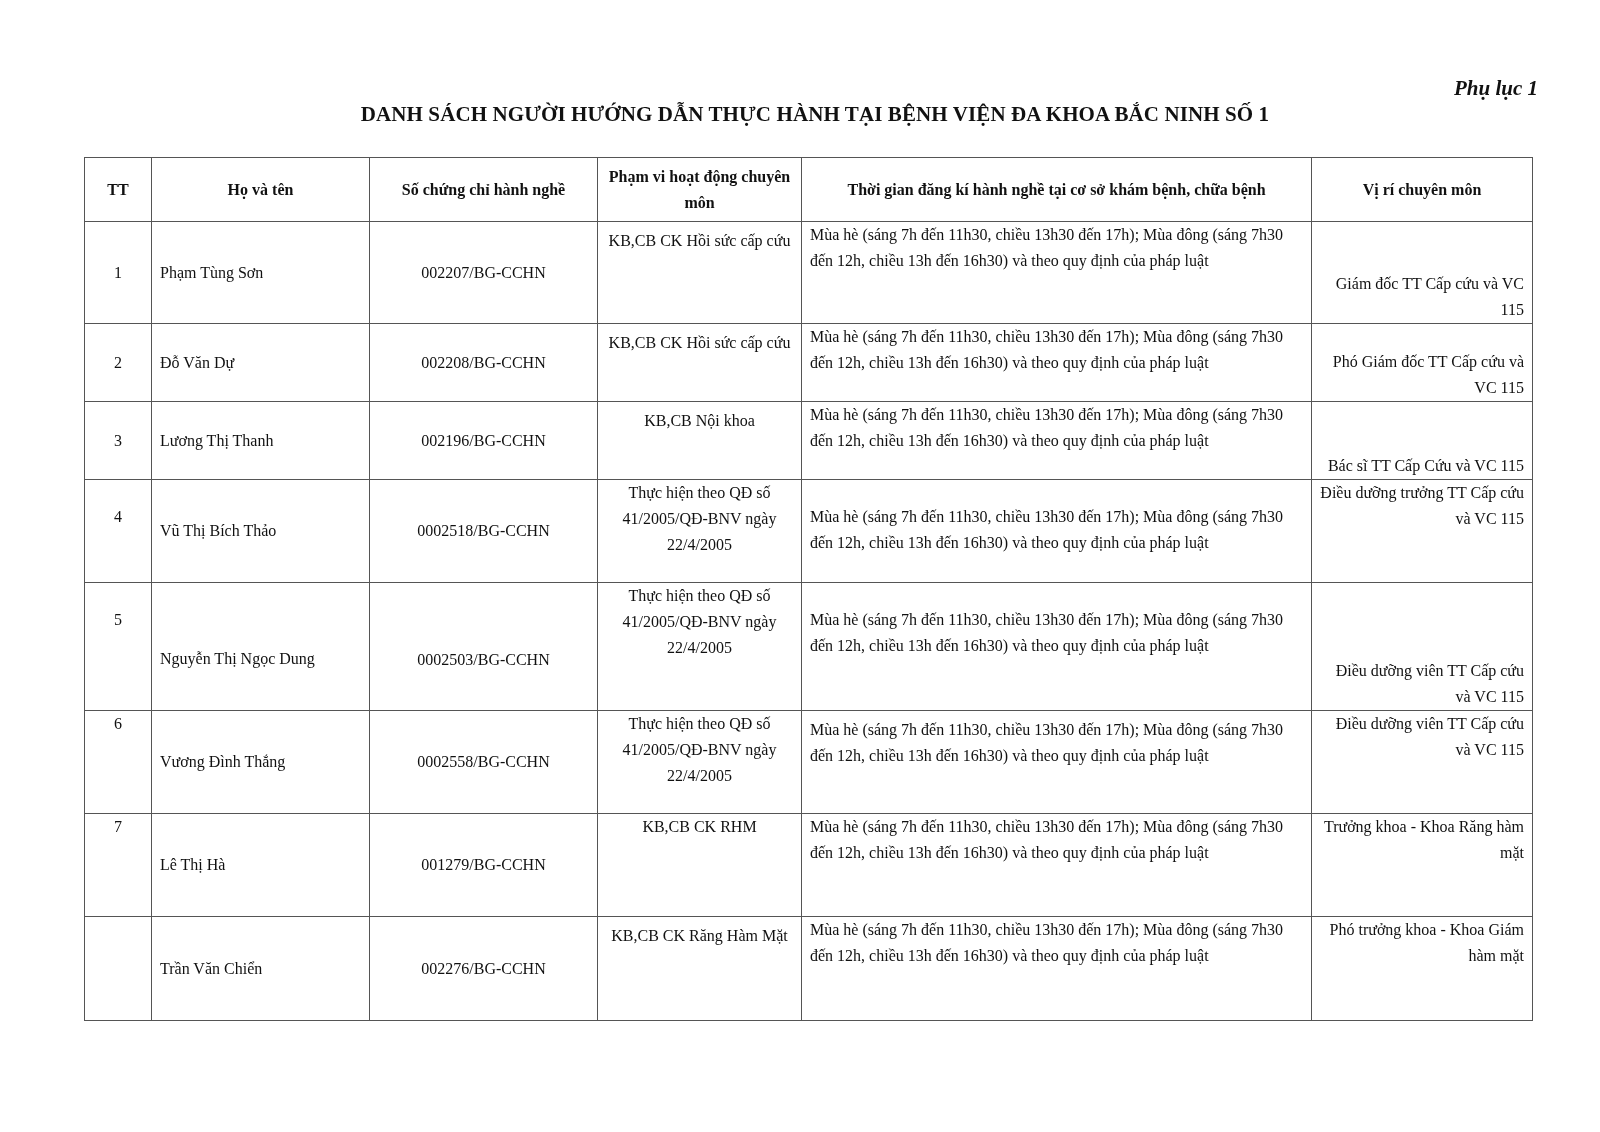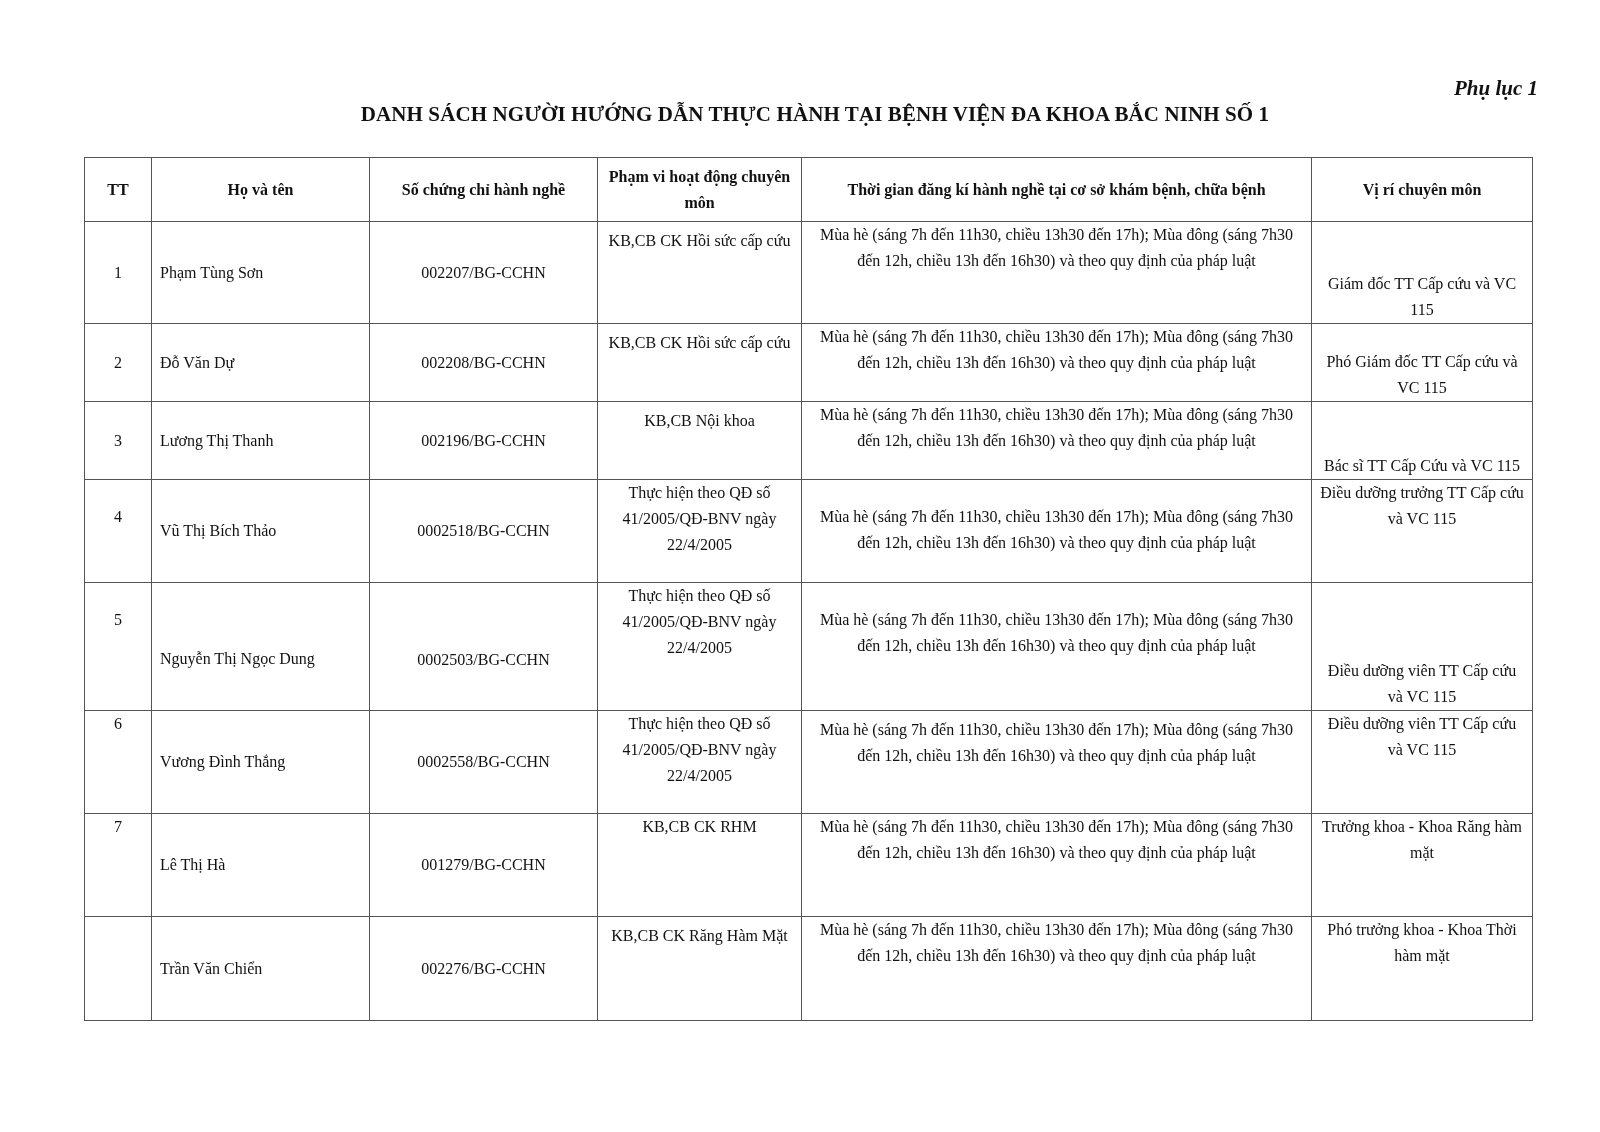--- a/index.html
+++ b/index.html
@@ -10,22 +10,22 @@
   .doc-title { position: absolute; top: 102px; left: 0; width: 1630px; text-align: center;
                font-size: 21px; font-weight: bold; letter-spacing: 0.1px; }
   table.roster { position: absolute; top: 157px; left: 84px; border-collapse: collapse;
                  table-layout: fixed; width: 1448px; font-size: 16px; line-height: 26px; }
   table.roster th, table.roster td { border: 1.5px solid #555555; padding: 0 8px; }
   table.roster th { font-weight: bold; text-align: center; vertical-align: middle; height: 63px; }
   td.c-tt { text-align: center; }
   td.c-name { text-align: left; padding-left: 10px; vertical-align: middle; }
   td.c-cert { text-align: center; vertical-align: middle; }
   td.c-scope { text-align: center; vertical-align: top; }
-  td.c-time { text-align: center; vertical-align: top; padding-top: 0; }
-  td.c-pos { text-align: center; padding-left: 10px; }
+  td.c-time { text-align: left; vertical-align: top; padding-top: 0; }
+  td.c-pos { text-align: right; padding-left: 10px; }
   .v-top { vertical-align: top; }
   .v-mid { vertical-align: middle; }
   .v-bot { vertical-align: bottom; }
   .pad-top { padding-top: 24px !important; }
   .pad-top-sm { padding-top: 6px !important; }
   .pos-center { text-align: left; }
 </style>
 </head>
 <body>
 
@@ -107,16 +107,16 @@
       <td class="c-scope v-mid">KB,CB CK RHM</td>
       <td class="c-time">Mùa hè (sáng 7h đến 11h30, chiều 13h30 đến 17h); Mùa đông (sáng 7h30 đến 12h, chiều 13h đến 16h30) và theo quy định của pháp luật</td>
       <td class="c-pos v-top">Trưởng khoa - Khoa  Răng hàm mặt</td>
     </tr>
     <tr style="height:104px">
       <td class="c-tt v-top"></td>
       <td class="c-name">Trần Văn Chiển</td>
       <td class="c-cert">002276/BG-CCHN</td>
       <td class="c-scope pad-top-sm" style="padding-top:10px">KB,CB CK Răng Hàm Mặt</td>
       <td class="c-time">Mùa hè (sáng 7h đến 11h30, chiều 13h30 đến 17h); Mùa đông (sáng 7h30 đến 12h, chiều 13h đến 16h30) và theo quy định của pháp luật</td>
-      <td class="c-pos v-top">Phó trưởng khoa - Khoa Thời hàm mặt</td>
+      <td class="c-pos v-top">Phó trưởng khoa - Khoa Giám hàm mặt</td>
     </tr>
   </tbody>
 </table>
 
 </body></html>

